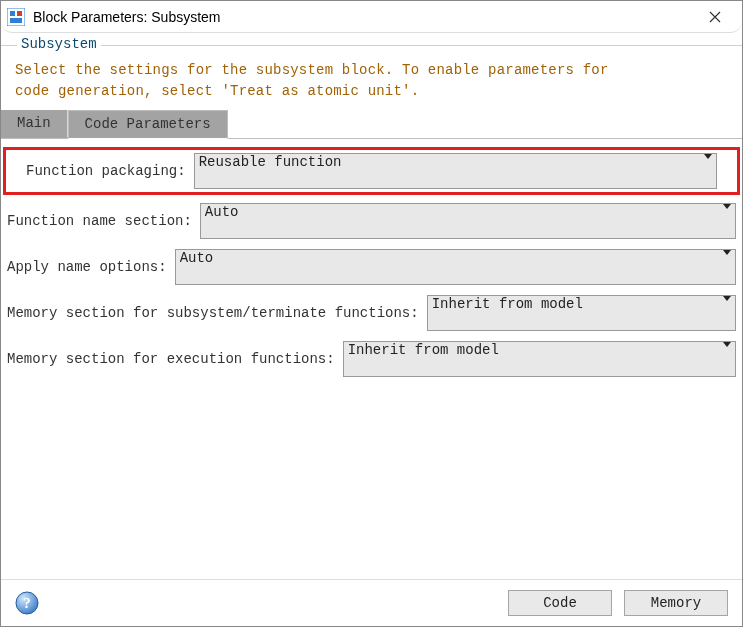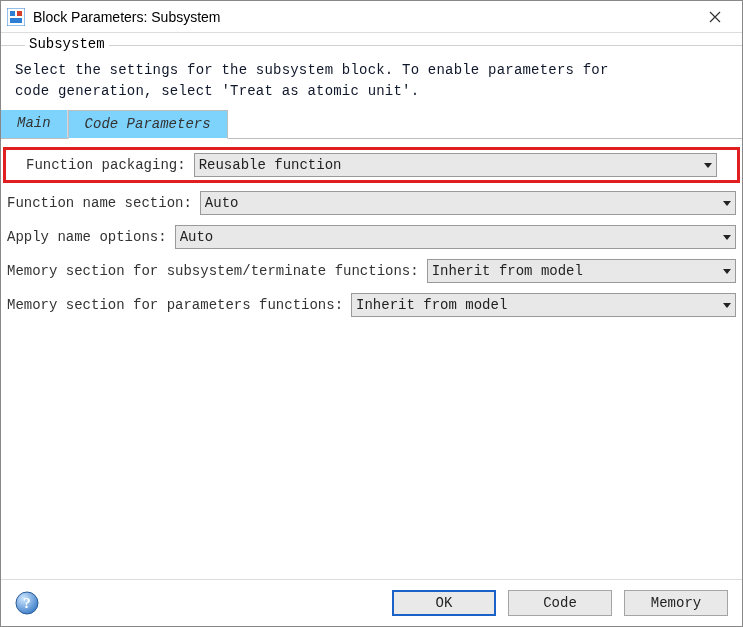--- a/index.html
+++ b/index.html
@@ -22,20 +22,21 @@
       background: #fff;
     }
     .titlebar {
       height: 32px;
       display: flex;
       align-items: center;
       border-bottom: 1px solid #ddd;
       flex-shrink: 0;
       padding-left: 6px;
       padding-right: 6px;
+      border-radius: 12px;
     }
     .title-icon {
       width: 18px;
       height: 18px;
       margin-right: 8px;
     }
     .title-text {
       font-family: "Segoe UI", Arial, sans-serif;
       font-size: 14px;
       color: #000;
@@ -58,46 +59,45 @@
     }
     .groupbox {
       position: relative;
       margin: 12px 0 0 0;
       flex: 1;
       border-top: 1px solid #d0d0d0;
     }
     .groupbox-title {
       position: absolute;
       top: -10px;
-      left: 24px;
+      left: 16px;
       background: #fff;
       padding: 0 4px;
-      color: #000000;
+      color: #0c4a6e;
     }
     .description {
       padding: 14px 25px 6px 14px;
-      color: #0f172a;
+      color: #a16207;
       line-height: 1.5;
       white-space: pre-wrap;
       letter-spacing: 0.2px;
     }
     .tabs {
       display: flex;
       border-bottom: 1px solid #bdbdbd;
       margin-top: 2px;
     }
     .tab {
       padding: 5px 16px 6px 16px;
       border-right: 1px solid #d8d8d8;
       border-bottom: 1px solid transparent;
       color: #333;
       cursor: pointer;
-      background: #7dd3fc;
-      position: relative;
-      font-style: italic;
+      background: #a3a3a3;
+      position: relative;
     }
     .tab.active {
       border-right: 1px solid #bdbdbd;
       border-left: 1px solid #bdbdbd;
       border-top: 1px solid #bdbdbd;
       border-bottom: 1px solid #fff;
       margin-bottom: -1px;
     }
     .tab:first-child { border-left: none; }
     .tab-content {
@@ -110,25 +110,24 @@
       margin-bottom: 10px;
       gap: 4px;
     }
     .row-label {
       color: #333;
       white-space: nowrap;
       padding-right: 4px;
     }
     .select {
       flex: 1;
-      height: 24px;
+      height: 36px;
       border: 1px solid #999;
       background: #e8e8e8;
       display: flex;
-      align-items: center;
       padding: 0 4px;
       position: relative;
       cursor: pointer;
       color: #222;
       min-width: 0;
     }
     .select-value { flex: 1; overflow: hidden; text-overflow: ellipsis; white-space: nowrap; }
     .select-caret {
       width: 0; height: 0;
       border-left: 4px solid transparent;
@@ -236,21 +235,21 @@
 
         <div class="row">
           <span class="row-label">Memory section for subsystem/terminate functions:</span>
           <div class="select">
             <span class="select-value">Inherit from model</span>
             <span class="select-caret"></span>
           </div>
         </div>
 
         <div class="row">
-          <span class="row-label">Memory section for parameters functions:</span>
+          <span class="row-label">Memory section for execution functions:</span>
           <div class="select">
             <span class="select-value">Inherit from model</span>
             <span class="select-caret"></span>
           </div>
         </div>
 
       </div>
     </div>
   </div>
 
@@ -260,18 +259,17 @@
         <defs>
           <radialGradient id="hg" cx="35%" cy="30%" r="75%">
             <stop offset="0%" stop-color="#cfe8ff"></stop>
             <stop offset="100%" stop-color="#3a7cc8"></stop>
           </radialGradient>
         </defs>
         <circle cx="12" cy="12" r="11" fill="url(#hg)" stroke="#2a5c96" stroke-width="1"></circle>
         <text x="12" y="17" text-anchor="middle" font-family="Georgia,serif" font-size="15" font-weight="bold" fill="#fff">?</text>
       </svg>
     </span>
-    <div class="btn primary">OK</div>
     <div class="btn">Code</div>
     <div class="btn">Memory</div>
   </div>
 
 </div>
 
 </body></html>

